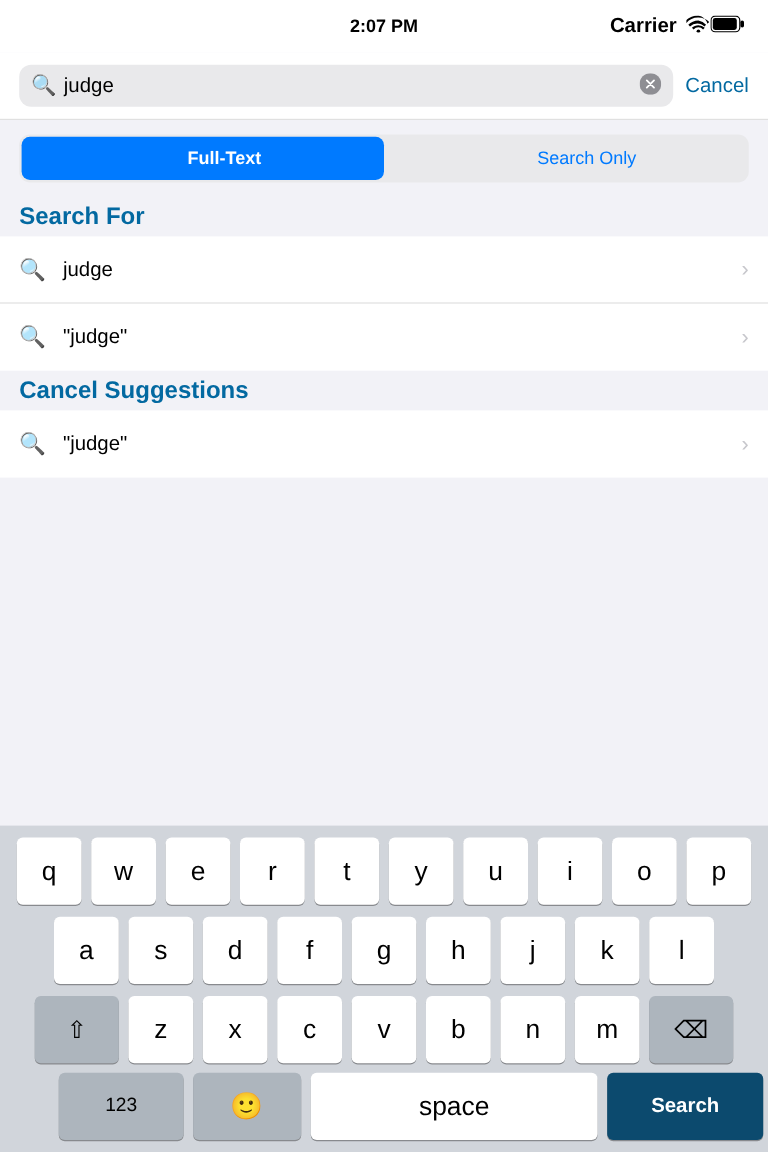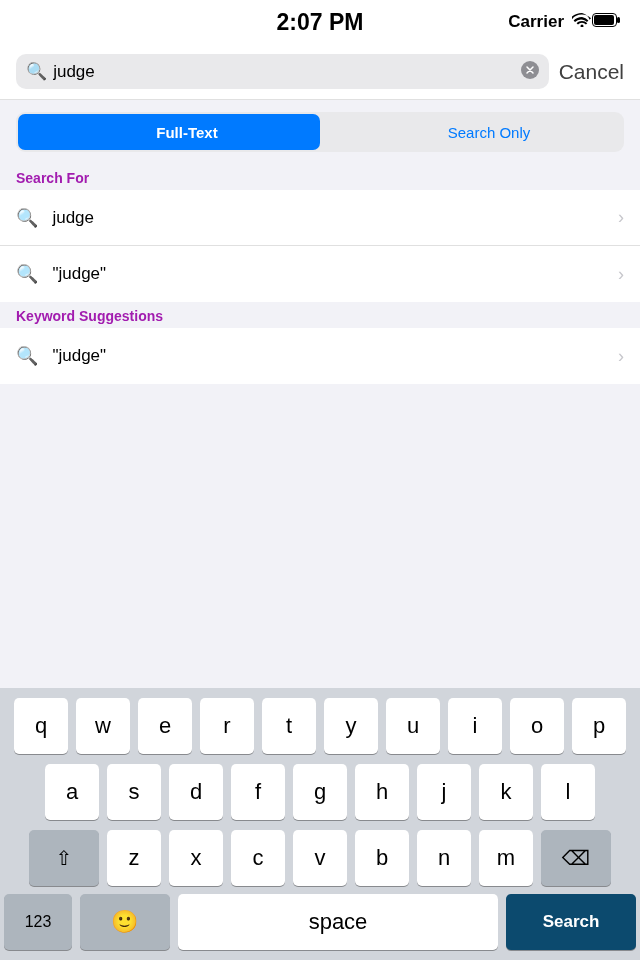--- a/index.html
+++ b/index.html
@@ -25,21 +25,21 @@
     }
     .status-left {
       display: flex;
       align-items: center;
       gap: 8px;
     }
     .status-center {
       position: absolute;
       left: 50%;
       transform: translateX(-50%);
-      font-size: 23px;
+      font-size: 15px;
       font-weight: 600;
     }
     .status-right {
       display: flex;
       align-items: center;
       gap: 6px;
     }
 
     
     .search-bar-area {
@@ -70,22 +70,22 @@
     .clear-btn {
       background: none;
       border: none;
       cursor: pointer;
       padding: 0;
       color: #8e8e93;
     }
     .cancel-btn {
       background: none;
       border: none;
-      color: #404040;
-      font-size: 21px;
+      color: #0369a1;
+      font-size: 17px;
       cursor: pointer;
       white-space: nowrap;
     }
 
     
     .segment-control {
       margin: 12px 16px;
       background: #e9e9eb;
       border-radius: 9px;
       display: flex;
@@ -109,23 +109,23 @@
     }
     .segment-btn.inactive {
       background: transparent;
       color: #007aff;
     }
 
     
     .section-header {
       background: #f2f2f7;
       padding: 6px 16px 4px;
-      font-size: 14px;
-      font-weight: 600;
-      color: #a21caf;
+      font-size: 20px;
+      font-weight: 600;
+      color: #0369a1;
       text-transform: none;
     }
 
     
     .result-list {
       background: #fff;
     }
     .result-row {
       display: flex;
       align-items: center;
@@ -204,23 +204,24 @@
       font-weight: 600;
     }
     .bottom-row {
       padding: 4px 4px 10px;
       display: flex;
       gap: 8px;
       align-items: center;
       justify-content: center;
     }
     .key-123 {
-      width: 68px;
+      width: 104px;
       height: 56px;
       font-size: 16px;
+      margin-left: 45px;
     }
     .key-emoji {
       width: 90px;
       height: 56px;
       font-size: 22px;
     }
     .key-space {
       flex: 1;
       height: 56px;
       font-size: 22px;
@@ -289,21 +290,21 @@
     <span class="result-text">judge</span>
     <span class="chevron">›</span>
   </div>
   <div class="result-row">
     <span class="search-icon-blue">🔍</span>
     <span class="result-text">"judge"</span>
     <span class="chevron">›</span>
   </div>
 </div>
 
-<div class="section-header">Keyword Suggestions</div>
+<div class="section-header">Cancel Suggestions</div>
 <div class="result-list">
   <div class="result-row">
     <span class="search-icon-blue">🔍</span>
     <span class="result-text">"judge"</span>
     <span class="chevron">›</span>
   </div>
 </div>
 
 <div class="keyboard">
   <div class="keyboard-rows">

